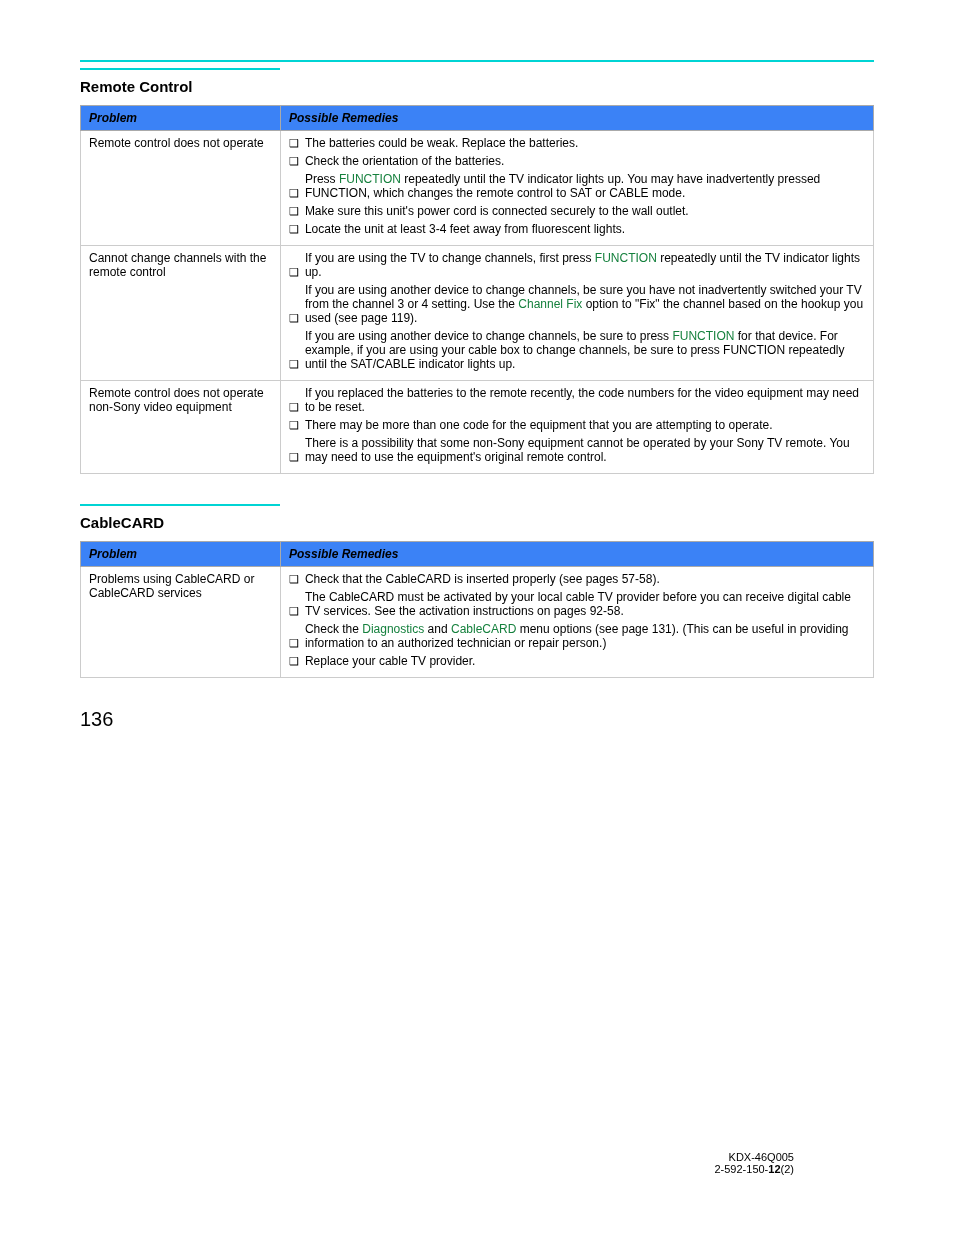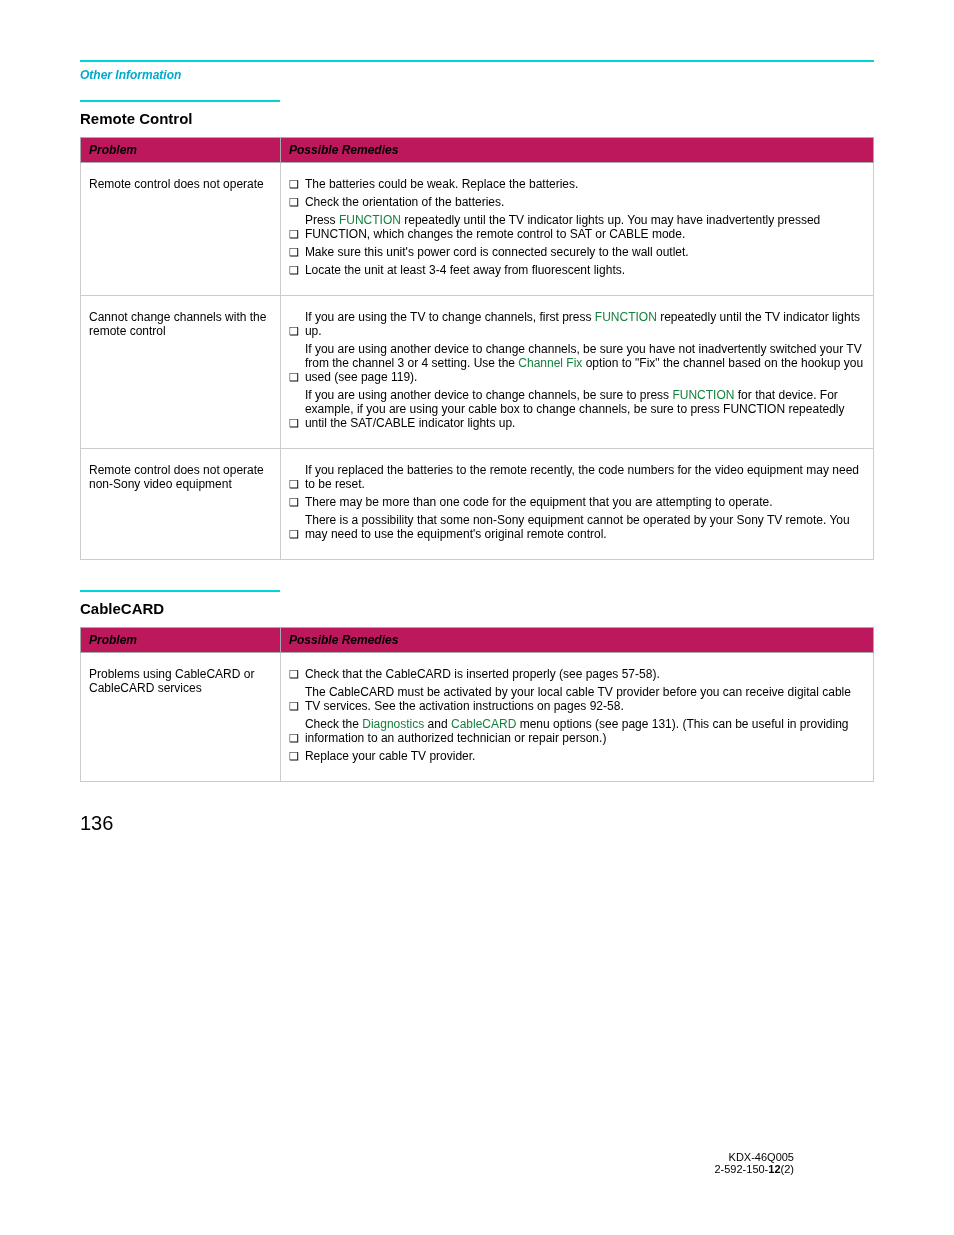--- a/index.html
+++ b/index.html
@@ -40,33 +40,33 @@
     }
 
     table {
       width: 100%;
       border-collapse: collapse;
       margin-bottom: 30px;
       font-size: 12px;
     }
 
     thead tr {
-      background-color: #be185d;
+      background-color: #3b82f6;
     }
 
     thead th {
       font-weight: bold;
       font-style: italic;
       padding: 5px 8px;
       text-align: left;
       border: 1px solid #aaa;
     }
 
     tbody td {
-      padding: 14px 8px;
+      padding: 5px 8px;
       vertical-align: top;
       border: 1px solid #ccc;
     }
 
     .problem-col {
       width: 200px;
     }
 
     .cyan { color: #15803d; }
 
@@ -110,21 +110,20 @@
       position: relative;
       min-height: 1155px;
     }
   </style>
 </head>
 <body>
 
 <div class="page-wrapper">
 
   <div class="top-rule"></div>
-  <div class="section-label">Other Information</div>
 
   <div class="section-title-rule"></div>
   <div class="section-heading">Remote Control</div>
 
   <table>
     <thead>
       <tr>
         <th class="problem-col">Problem</th>
         <th>Possible Remedies</th>
       </tr>

